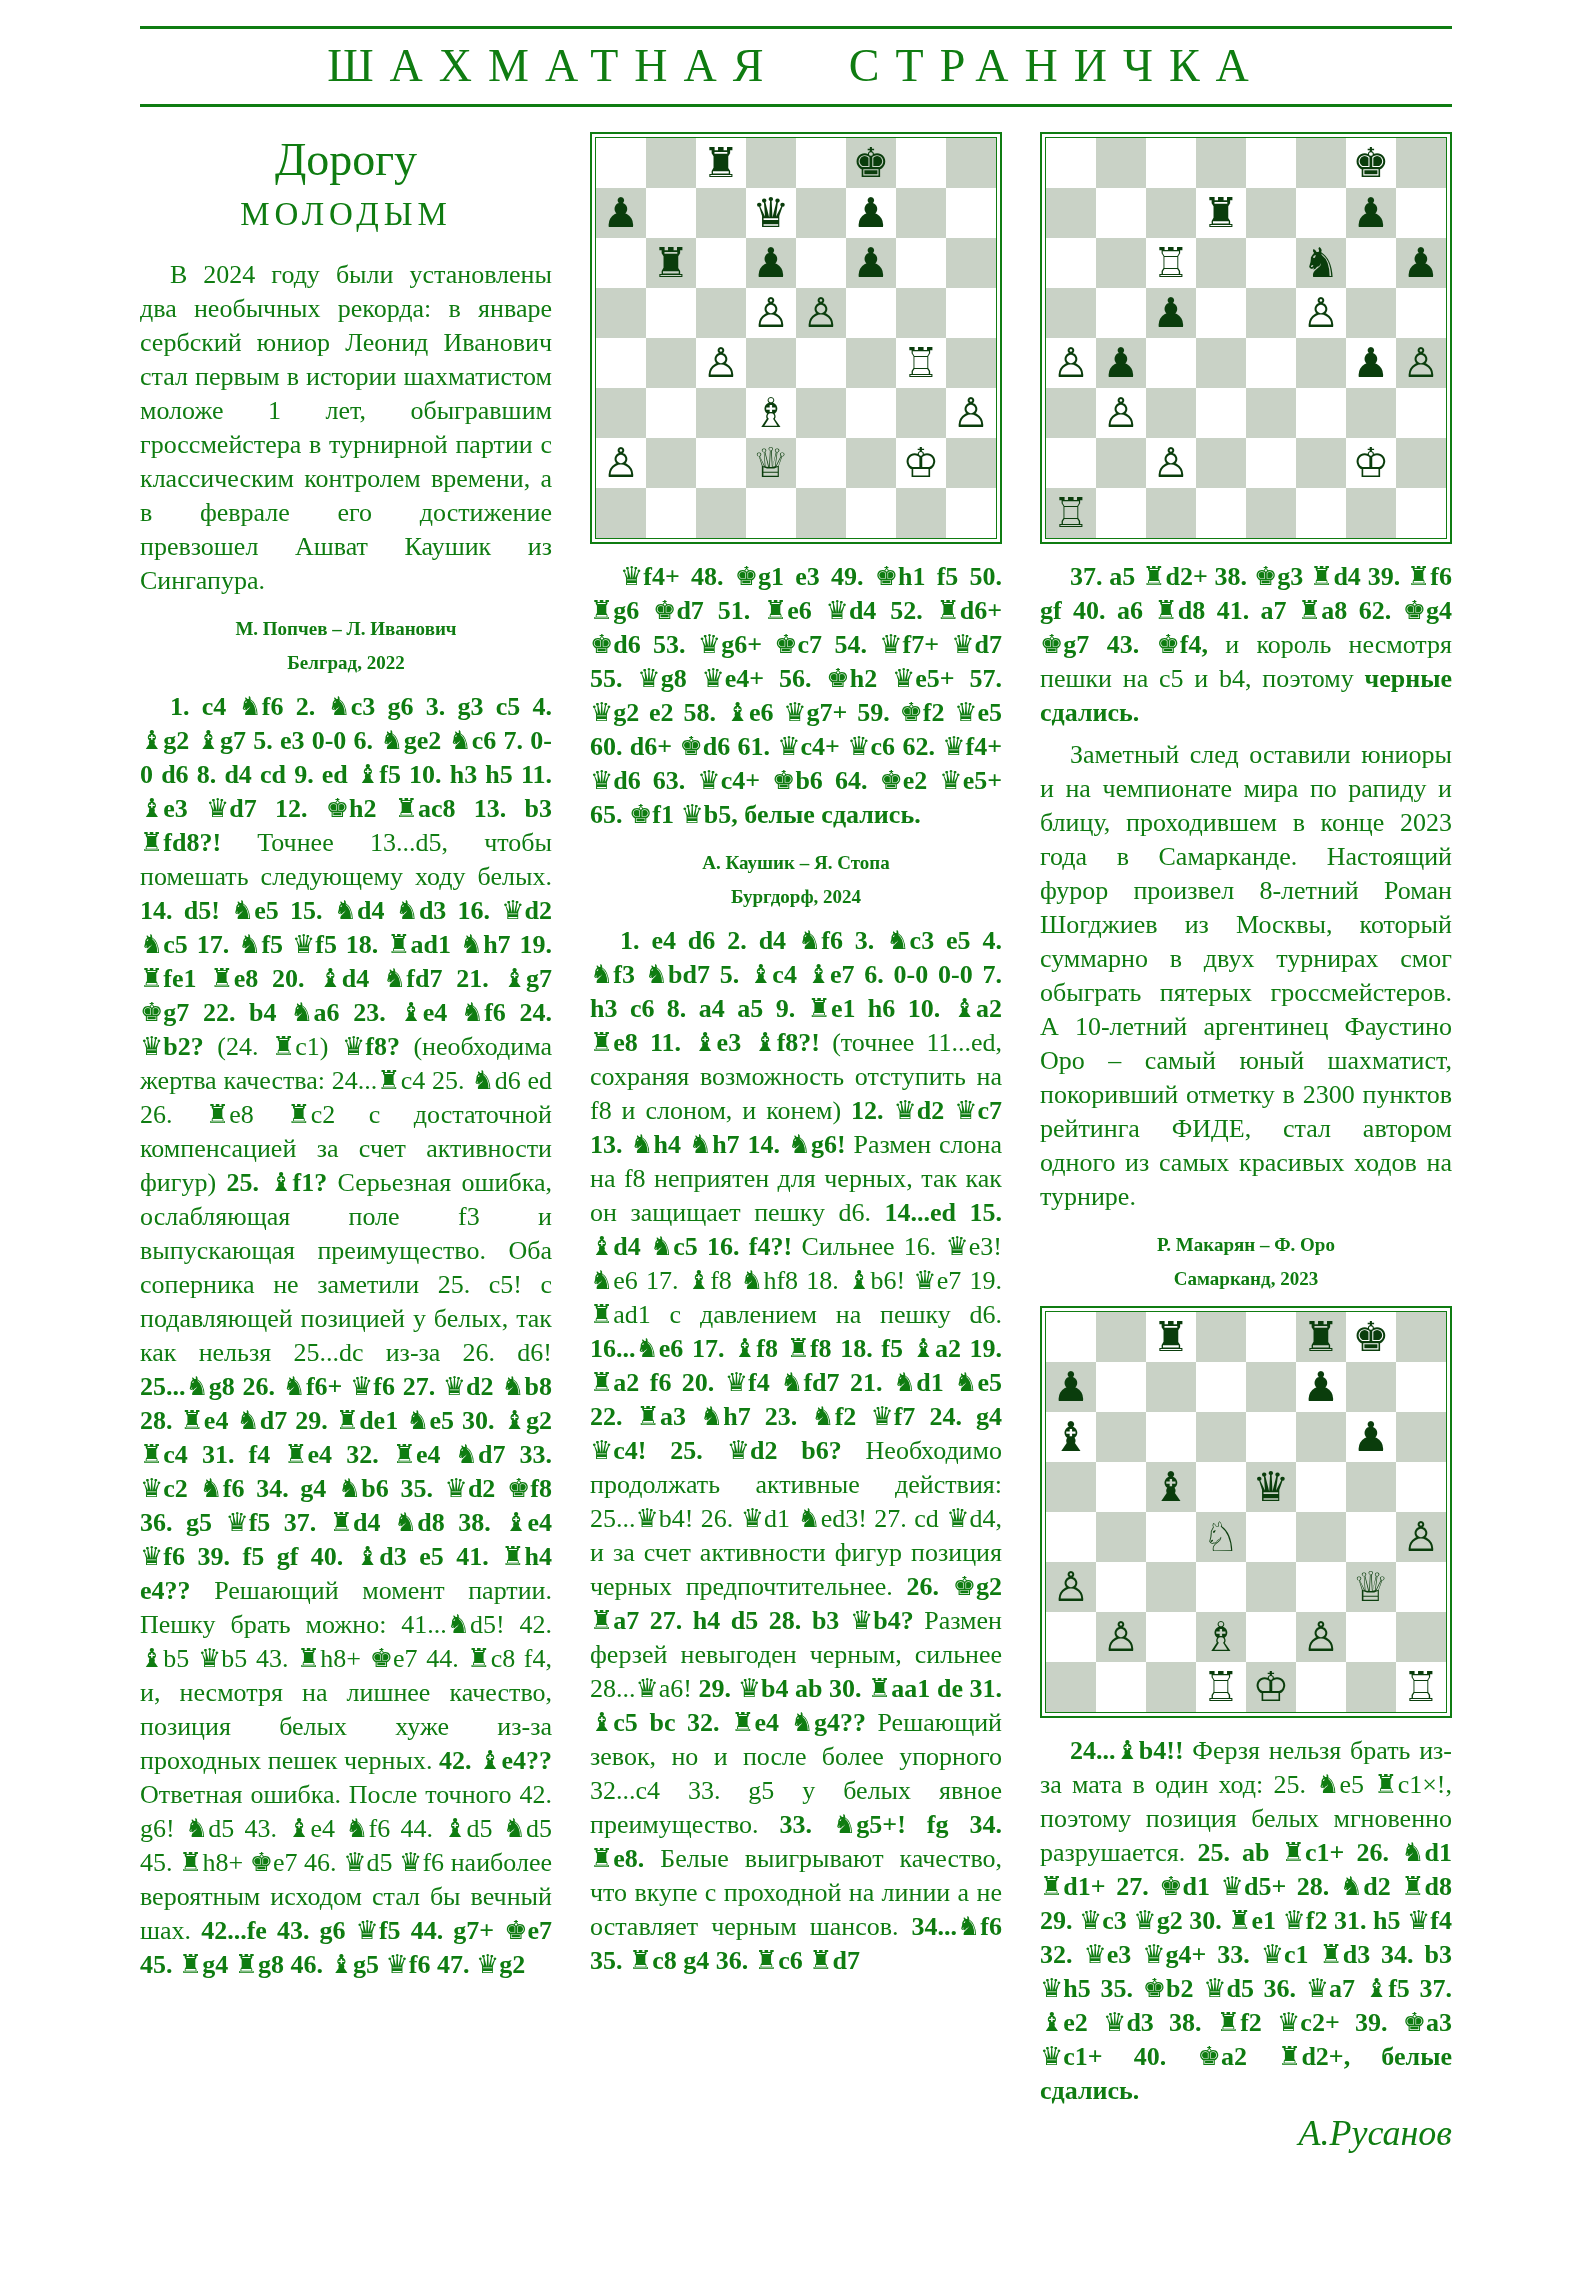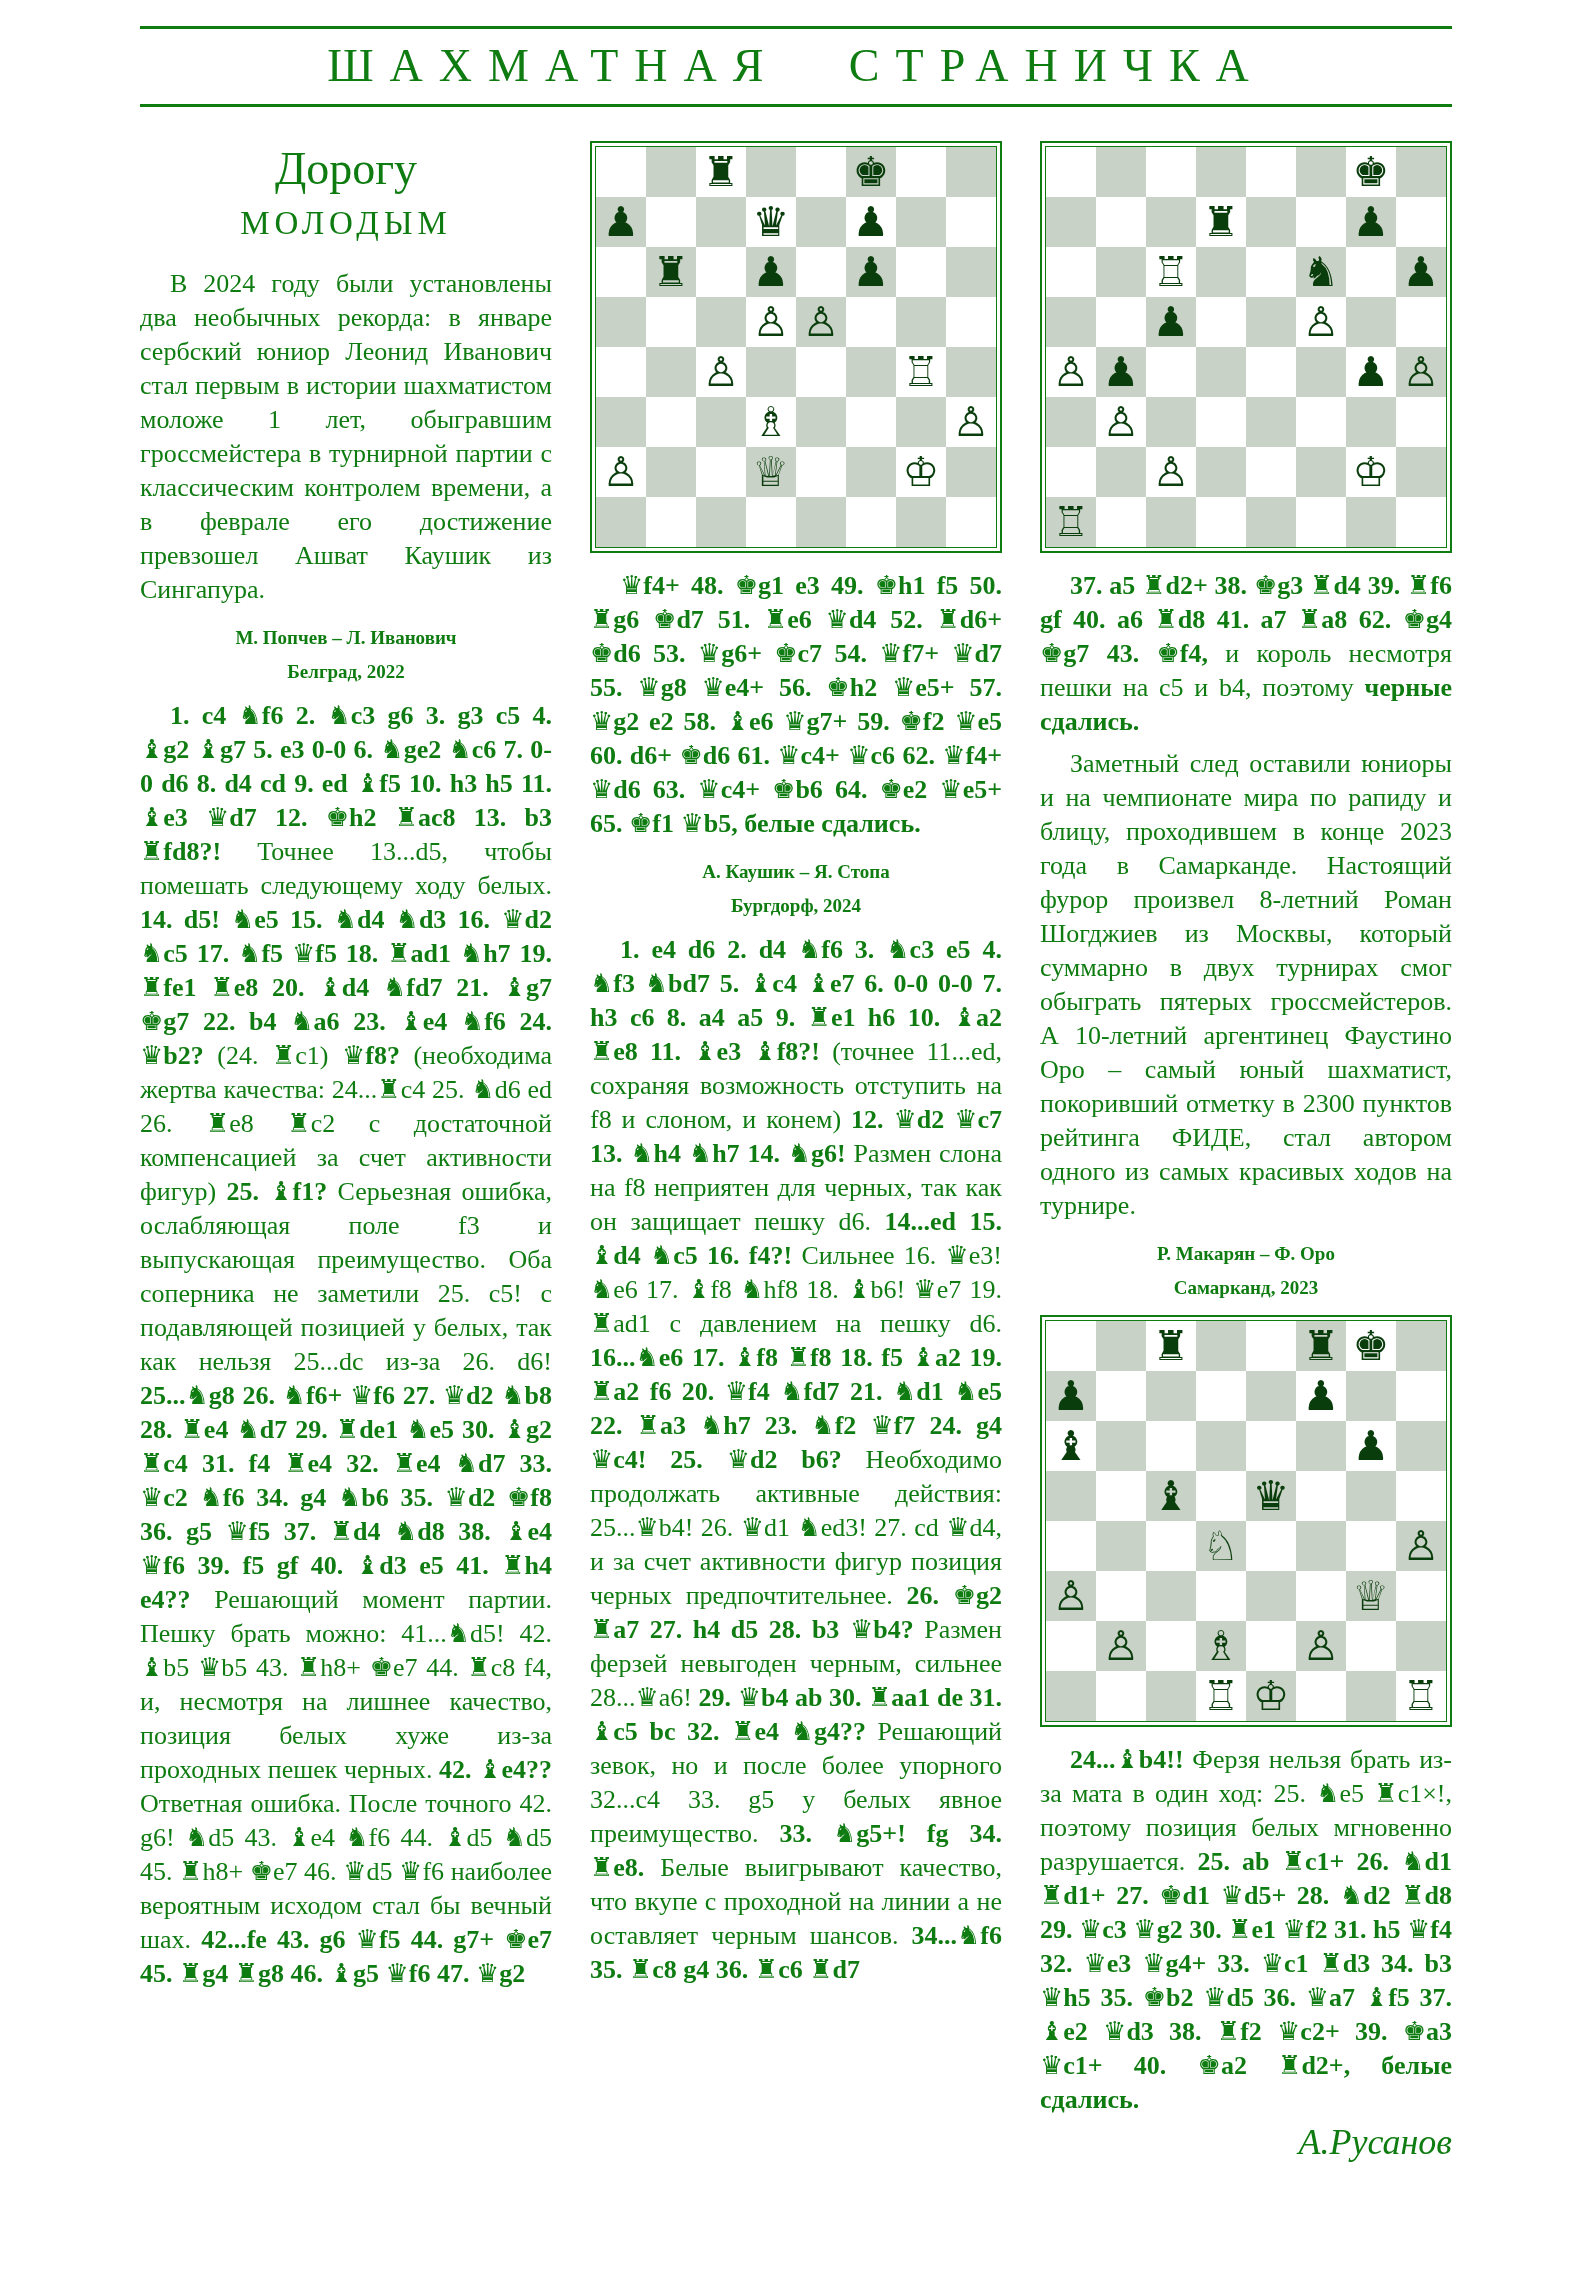--- a/index.html
+++ b/index.html
@@ -10,21 +10,21 @@
     font-family:"Liberation Serif","DejaVu Sans",serif;
     color:var(--ink); background:#ffffff; overflow:hidden;
   }
   
   .masthead { border-top:3px solid var(--ink); border-bottom:3px solid var(--ink); padding:10px 0 12px; }
   .masthead h1 {
     margin:0; text-align:center; font-size:46px; font-weight:400;
     letter-spacing:16px; word-spacing:42px; color:var(--ink);
   }
   
-  .columns { display:flex; gap:38px; margin-top:32px; height:2129px;justify-content:space-between; }
+  .columns { display:flex; gap:38px; margin-top:23px; height:2129px;justify-content:space-between; }
   .col { flex:1 1 0; min-width:0; text-align:justify; font-size:26px; line-height:34px; }
   p { margin:0; text-indent:30px; }
   .mv { font-weight:700; }
   .cm { font-weight:400; }
   
   .headline { text-align:center; margin:4px 0 16px; }
   .headline .w1 { font-size:46px; line-height:52px; }
   .headline .w2 { font-size:33px; line-height:56px; letter-spacing:5px; }
   
   .game-header { text-align:center; font-weight:700; margin:14px 0 10px; font-size:19px; line-height:34px; }

